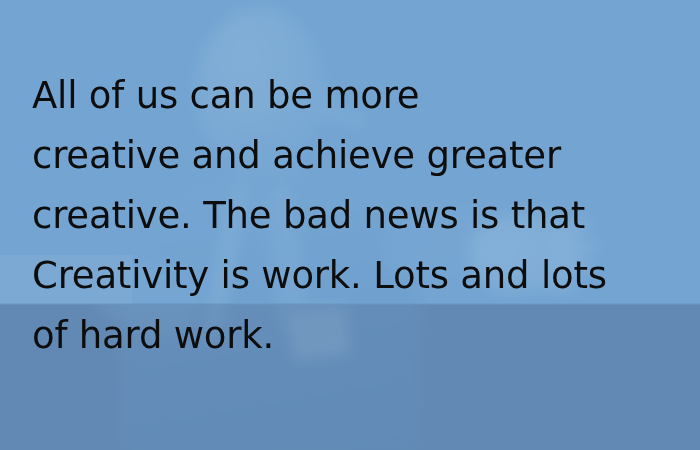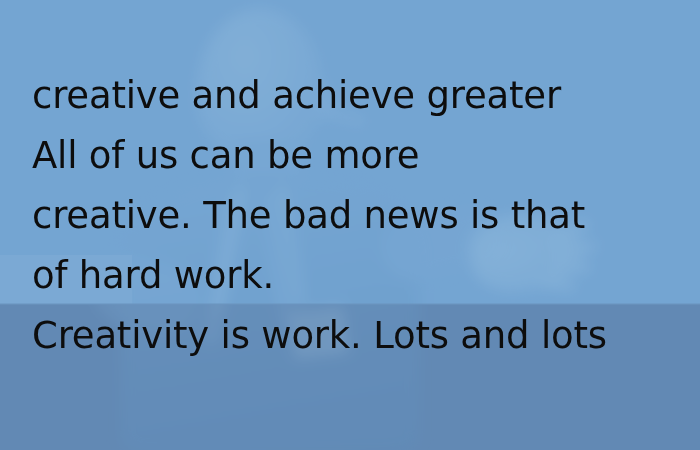--- a/index.html
+++ b/index.html
@@ -246,20 +246,20 @@
       </div>
     </div>
 
     <div class="veil-top"></div>
     <div class="veil-bottom"></div>
     <div class="patch-left"></div>
     <div class="seam"></div>
   </div>
 
   <div class="quote">
+    <div class="quote-line">All of us can be more</div>
     <div class="quote-line">creative and achieve greater</div>
-    <div class="quote-line">All of us can be more</div>
     <div class="quote-line">creative. The bad news is that</div>
+    <div class="quote-line">Creativity is work. Lots and lots</div>
     <div class="quote-line">of hard work.</div>
-    <div class="quote-line">Creativity is work. Lots and lots</div>
   </div>
 
 </div>
 
 </body></html>

